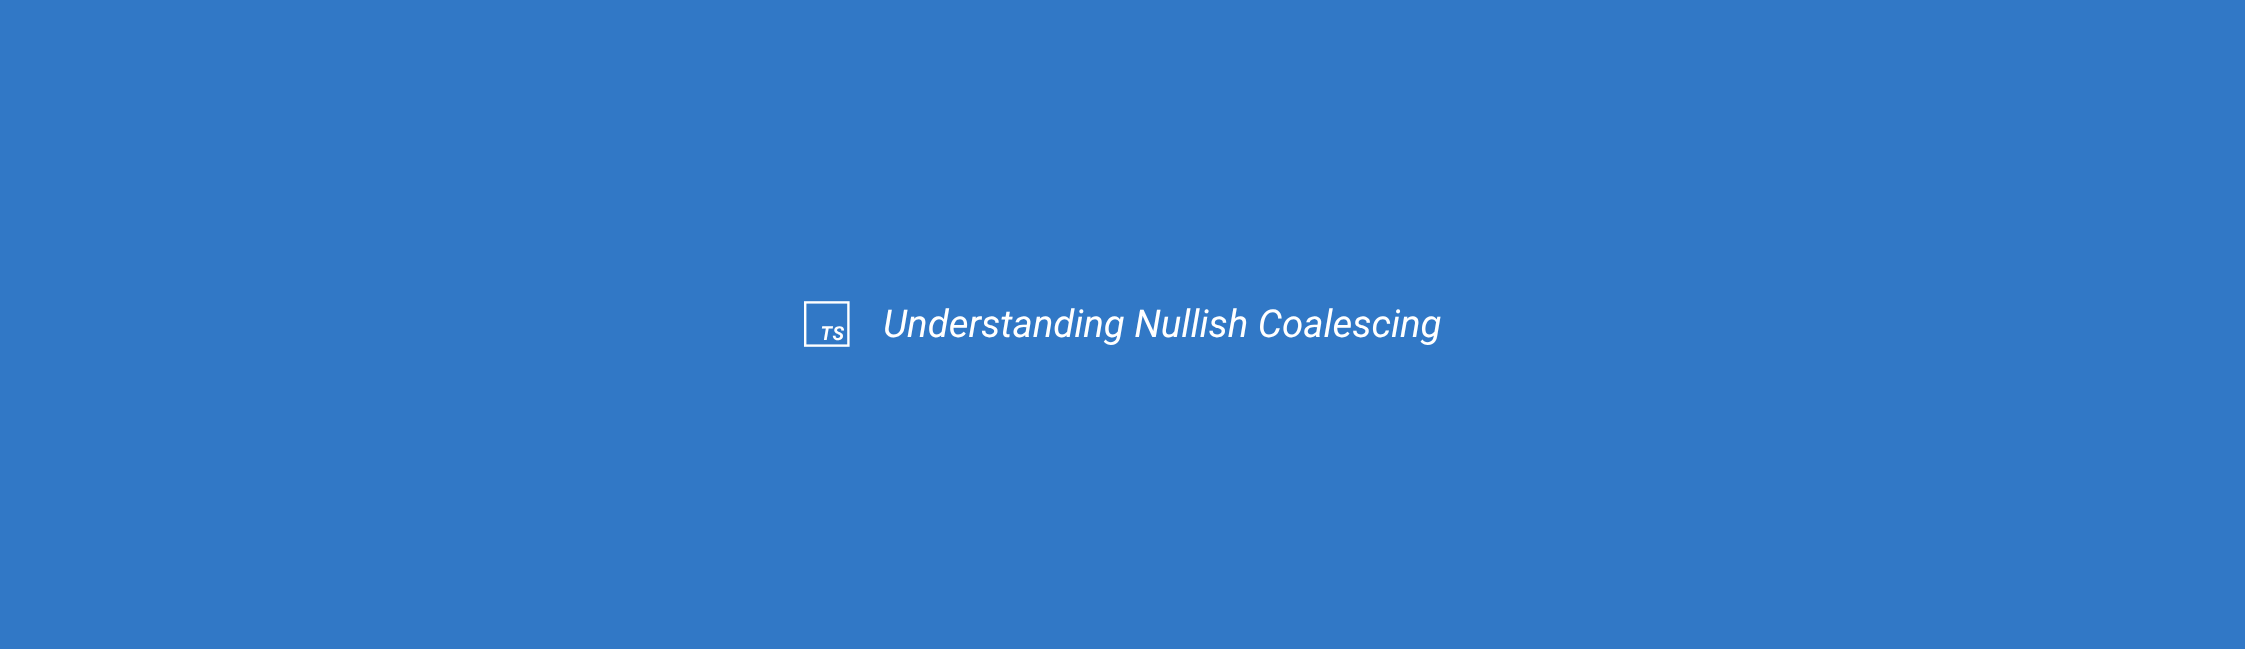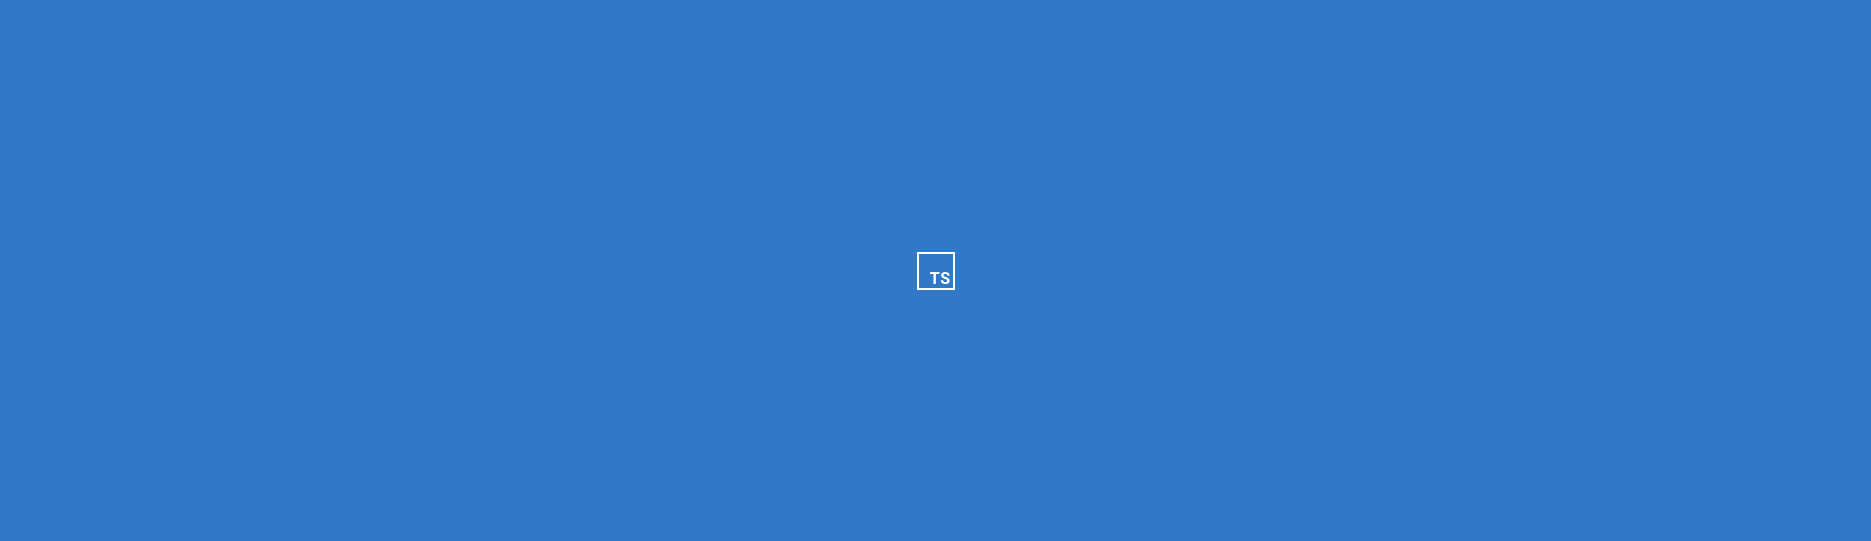--- a/index.html
+++ b/index.html
@@ -13,20 +13,21 @@
       background-color: #3178c6;
       display: flex;
       align-items: center;
       justify-content: center;
       font-family: "Segoe UI", -apple-system, BlinkMacSystemFont, Roboto, Helvetica, Arial, sans-serif;
     }
     .hero-content {
       display: flex;
       align-items: center;
       gap: 28px;
+      font-style: italic;
     }
     .ts-icon {
       width: 38px;
       height: 38px;
       border: 2px solid #ffffff;
       display: flex;
       align-items: flex-end;
       justify-content: flex-end;
       padding: 1px 2px;
       flex-shrink: 0;
@@ -45,13 +46,14 @@
       line-height: 1.2;
     }
   </style>
 </head>
 <body>
 
 <div class="hero-content">
   <div class="ts-icon">
     <span class="ts-icon-text">TS</span>
   </div>
+  <h1 class="hero-title">Understanding Nullish Coalescing</h1>
 </div>
 
 </body></html>

